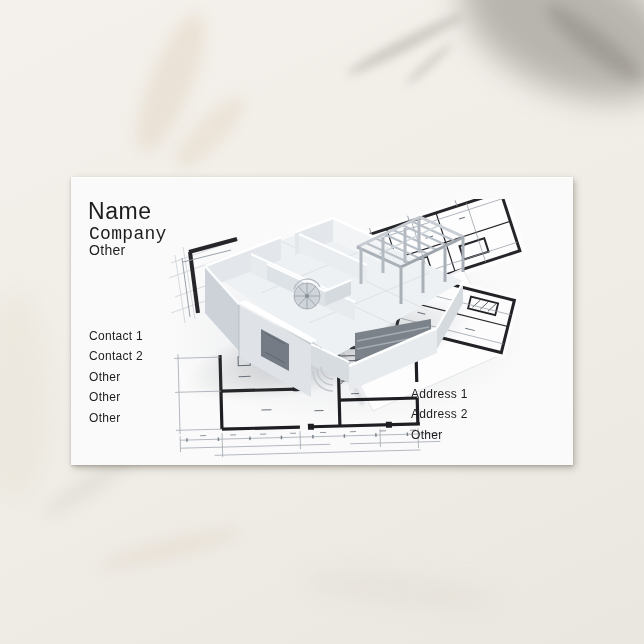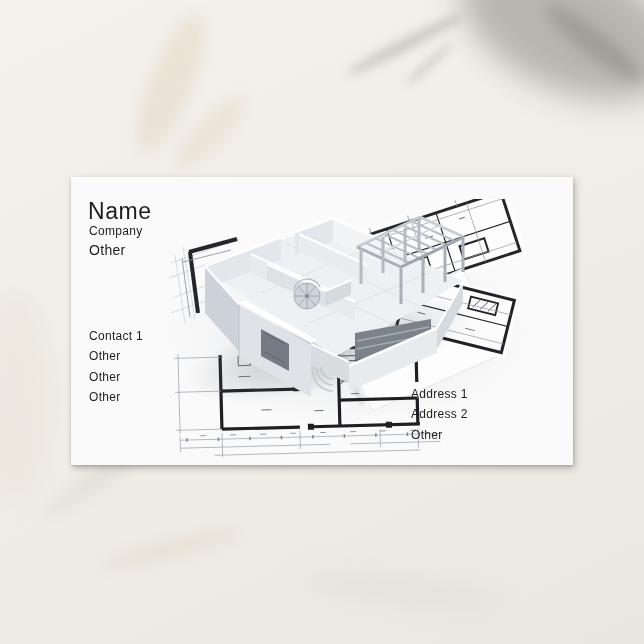--- a/index.html
+++ b/index.html
@@ -24,21 +24,21 @@
 
   .card{
     position:absolute;left:71px;top:177px;width:502px;height:287px;
     background:#fafafa;
     border-top:1px solid #ffffff;
     box-shadow:2px 3px 7px rgba(108,99,88,0.42), 0 1px 2px rgba(95,88,80,0.28);
   }
   .photo{position:absolute;left:92px;top:21px;}
   .txt{position:absolute;color:#1d1d1f;letter-spacing:0.3px;white-space:nowrap;}
   .name{left:17px;top:21px;font-size:23px;line-height:1.1;letter-spacing:0.6px;}
-  .company{left:18px;top:46px;font-size:12px;}
+  .company{left:18px;top:46px;font-size:18px;font-family:Liberation Mono, monospace;}
   .title{left:18px;top:64px;font-size:14px;}
   .contact-block{left:18px;top:148px;font-size:12px;line-height:20.4px;}
   .address-block{left:340px;top:206px;font-size:12px;line-height:20.4px;}
 </style>
 </head>
 <body>
 
 <div class="scene">
   <div class="vein v1"></div>
   <div class="vein v1b"></div>
@@ -228,20 +228,21 @@
         </g>
       </g>
     </svg>
 
     <div class="txt name">Name</div>
     <div class="txt company">Company</div>
     <div class="txt title">Other</div>
 
     <div class="txt contact-block">
       <div>Contact 1</div>
+      <div>Contact 2</div>
       <div>Other</div>
       <div>Other</div>
       <div>Other</div>
     </div>
 
     <div class="txt address-block">
       <div>Address 1</div>
       <div>Address 2</div>
       <div>Other</div>
     </div>

